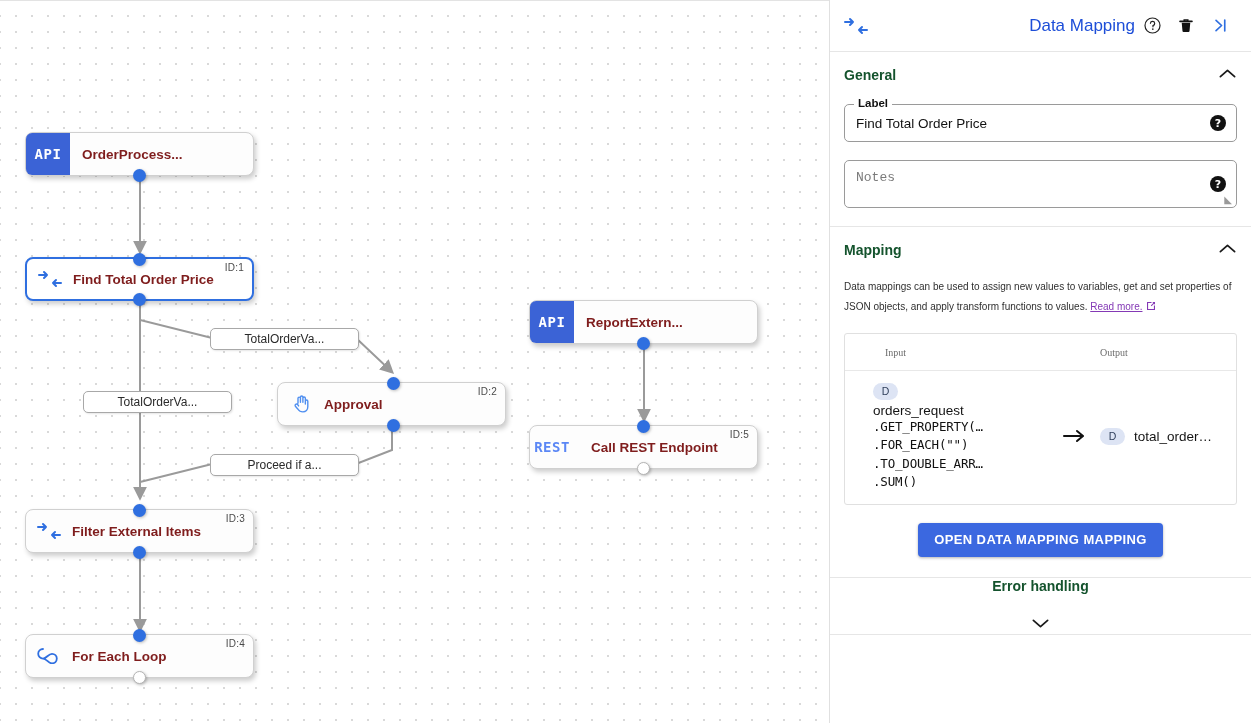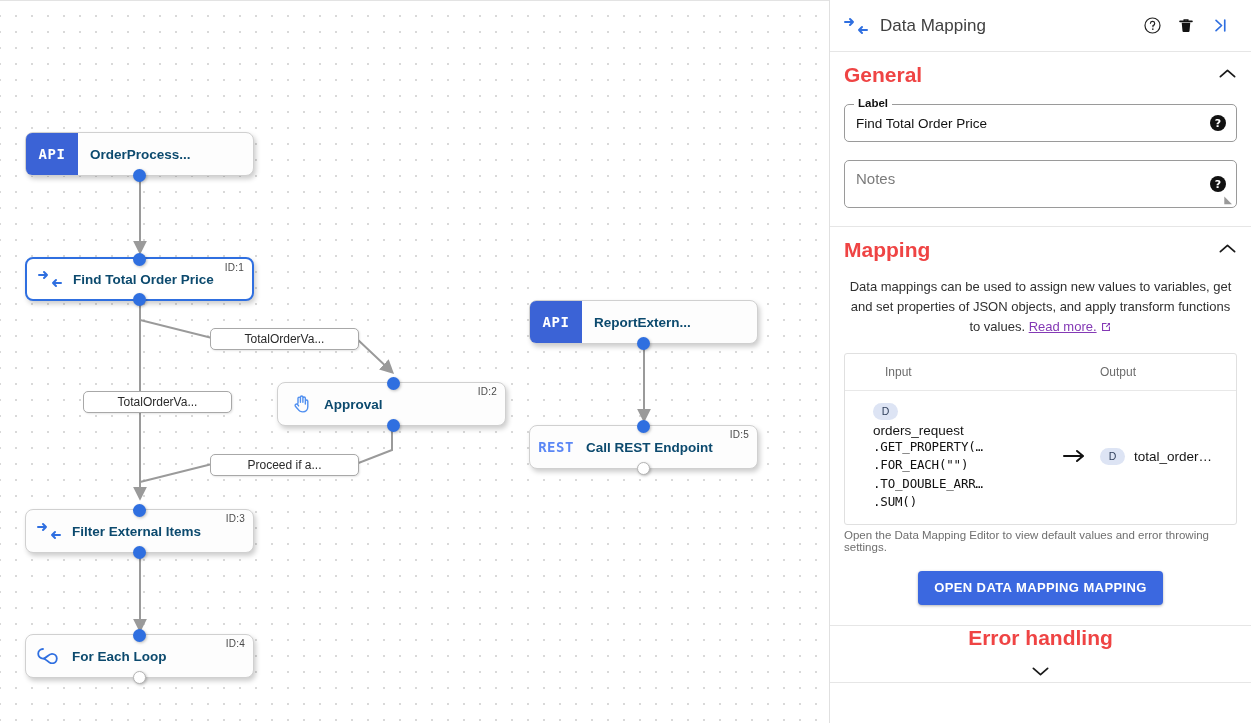--- a/index.html
+++ b/index.html
@@ -29,30 +29,30 @@
     height:44px;
     background:#fdfdfd;
     border:1px solid #d0d0d0;
     border-radius:8px;
     box-shadow:2px 3px 5px rgba(0,0,0,0.20);
     display:flex; align-items:center;
     overflow:visible;
   }
   .node.selected { border:2px solid #2f6fe0; background:#fff; }
   .node .node-label {
-    font-size:13.5px; font-weight:bold; color:#0c4a6e;
+    font-size:13.5px; font-weight:bold; color:#7f1d1d;
     white-space:nowrap;
   }
   .node .node-id {
     position:absolute; right:8px; top:3px;
     font-size:10px; color:#4a4a4a; font-weight:normal;
     letter-spacing:0.2px;
   }
   .badge-api, .badge-rest {
-    width:52px; height:100%;
+    width:44px; height:100%;
     display:flex; align-items:center; justify-content:center;
     font-family:"DejaVu Sans Mono", monospace;
     font-size:14px; font-weight:bold; letter-spacing:0.5px;
   }
   .badge-api { background:#3b63d6; color:#ffffff; border-radius:6px 0 0 6px; }
   .badge-rest { background:transparent; color:#5b87f5; }
   .node-ico { width:46px; display:flex; align-items:center; justify-content:center; }
 
   
   .port { position:absolute; width:13px; height:13px; border-radius:50%; background:#2f6fe0;
@@ -75,63 +75,63 @@
     background:#ffffff; border-left:1px solid #e0e0e0;
     display:flex; flex-direction:column;
   }
   #panel-header {
     height:52px; flex:0 0 52px;
     display:flex; align-items:center; padding:0 14px 0 14px;
     border-bottom:1px solid #e6e6e6;
     background:#fff;
   }
   #panel-header .hdr-icon { width:30px; display:flex; align-items:center; }
-  #panel-title { font-size:17px; color:#404040; margin-left:6px; flex:1; }
+  #panel-title { font-size:17px; color:#1d4ed8; margin-left:6px; flex:1;text-align:right; }
   .hdr-btn { width:34px; height:34px; display:flex; align-items:center; justify-content:center; cursor:pointer; }
 
   .section { padding:0 14px; }
   .section-head {
     height:46px; display:flex; align-items:center; justify-content:space-between;
     cursor:pointer;
   }
-  .section-head .sh-title { font-size:21px; font-weight:bold; color:#ef4444; }
+  .section-head .sh-title { font-size:14px; font-weight:bold; color:#14532d; }
 
   .divider { height:1px; background:#e6e6e6; width:100%; }
   .divider.full { width:100%; }
 
   
   .field-outline {
     position:relative;
     border:1px solid #9a9a9a; border-radius:5px;
     height:38px; display:flex; align-items:center; padding:0 38px 0 11px;
     margin-top:12px;
   }
   .field-outline .legend {
     position:absolute; top:-8px; left:9px; background:#fff; padding:0 4px;
     font-size:11.5px; font-weight:bold; color:#111;
   }
   .field-value { font-size:13.5px; color:#121212; }
-  .field-placeholder { font-size:15px; color:#7b7b7b; }
+  .field-placeholder { font-size:13px; color:#7b7b7b;font-family:Liberation Mono, monospace; }
   .field-outline.textarea { height:48px; align-items:flex-start; padding-top:9px; }
   .help-dot {
     position:absolute; right:10px; top:50%; transform:translateY(-50%);
     width:16px; height:16px; border-radius:50%; background:#111; color:#fff;
     font-size:11px; font-weight:bold; display:flex; align-items:center; justify-content:center;
     font-family:"DejaVu Sans", sans-serif; cursor:pointer;
   }
   .resize-grip { position:absolute; right:4px; bottom:2px; font-size:10px; color:#9a9a9a; transform:rotate(0deg); }
 
-  .desc-text { font-size:13px; color:#303030; line-height:20px; margin:4px 0 14px 0;text-align:center; }
+  .desc-text { font-size:10px; color:#303030; line-height:20px; margin:4px 0 14px 0; }
   .desc-link { color:#8439b5; text-decoration:underline; cursor:pointer; }
   .ext-ico { display:inline-block; vertical-align:-2px; margin-left:3px; }
 
   
   .map-table { border:1px solid #e0e0e0; border-radius:3px; overflow:hidden; }
   .map-thead { display:flex; height:37px; align-items:center; border-bottom:1px solid #e8e8e8; }
-  .map-th { font-size:12px; color:#6c6c6c; }
+  .map-th { font-size:10px; color:#6c6c6c;font-family:Liberation Serif, serif; }
   .map-th.in { flex:0 0 255px; padding-left:40px; }
   .map-th.out { flex:1; }
   .map-row { display:flex; align-items:center; padding:10px 0 12px 0; }
   .map-cell-in { flex:0 0 205px; padding-left:28px; }
   .map-arrow { flex:0 0 50px; display:flex; align-items:center; justify-content:center; }
   .map-cell-out { flex:1; display:flex; align-items:center; gap:9px; }
   .dbadge {
     display:inline-flex; align-items:center; justify-content:center;
     width:25px; height:17px; border-radius:9px; background:#dde4f4;
     font-size:10.5px; color:#31405c;
@@ -233,21 +233,21 @@
   </div>
 
   <div class="node" style="left:529px; top:300px; width:229px;">
     <div class="badge-api">API</div>
     <div class="node-label" style="margin-left:12px;">ReportExtern...</div>
     <div class="port bottom"></div>
   </div>
 
   <div class="node" style="left:529px; top:425px; width:229px;">
     <div class="badge-rest">REST</div>
-    <div class="node-label" style="margin-left:4px;">Call REST Endpoint</div>
+    <div class="node-label" style="margin-left:17px;">Call REST Endpoint</div>
     <div class="node-id">ID:5</div>
     <div class="port top"></div>
     <div class="port bottom hollow"></div>
   </div>
 
   <div class="edge-label" style="left:210px; top:328px; width:149px;">TotalOrderVa...</div>
   <div class="edge-label" style="left:83px; top:391px; width:149px;">TotalOrderVa...</div>
   <div class="edge-label" style="left:210px; top:454px; width:149px;text-align:center;">Proceed if a...</div>
 </div>
 
@@ -347,21 +347,20 @@
           <svg width="26" height="18" viewBox="0 0 26 18">
             <path d="M2 9 H21 M21 9 l-6 -5 M21 9 l-6 5" stroke="#111" stroke-width="2" fill="none" stroke-linecap="round" stroke-linejoin="round"></path>
           </svg>
         </div>
         <div class="map-cell-out">
           <span class="dbadge">D</span>
           <span class="out-name">total_order…</span>
         </div>
       </div>
     </div>
-    <div class="table-note">Open the Data Mapping Editor to view default values and error throwing settings.</div>
 
     <button class="btn-primary">OPEN DATA MAPPING MAPPING</button>
     <div style="height:20px;"></div>
   </div>
 
   <div class="divider full"></div>
 
   <div class="section">
     <div class="section-head" style="height:56px;flex-direction:column;">
       <span class="sh-title">Error handling</span>

